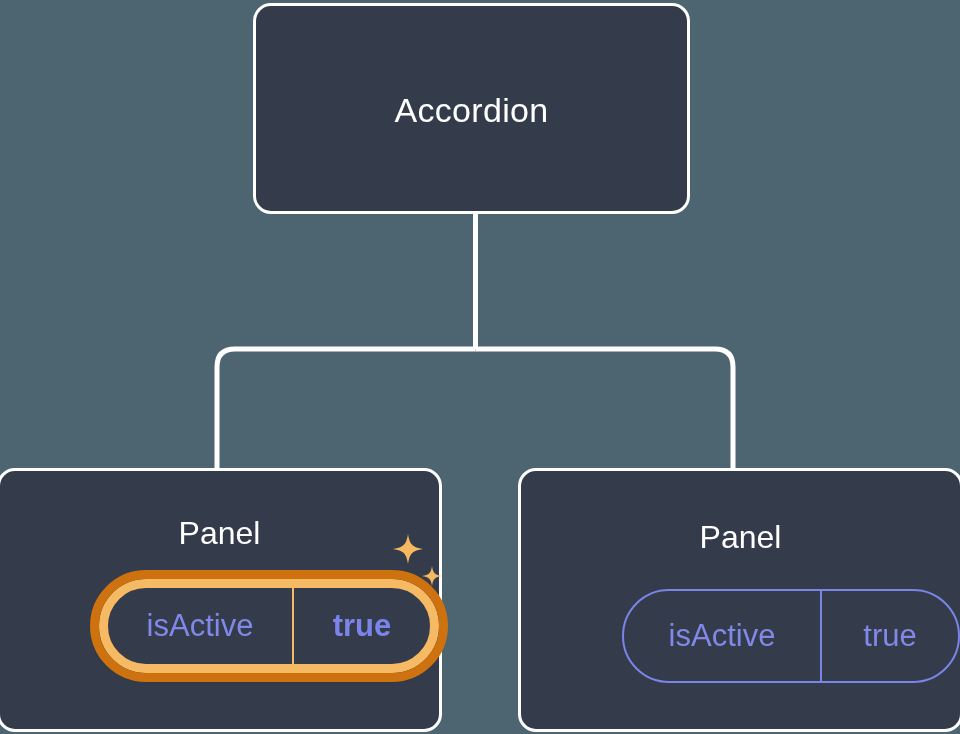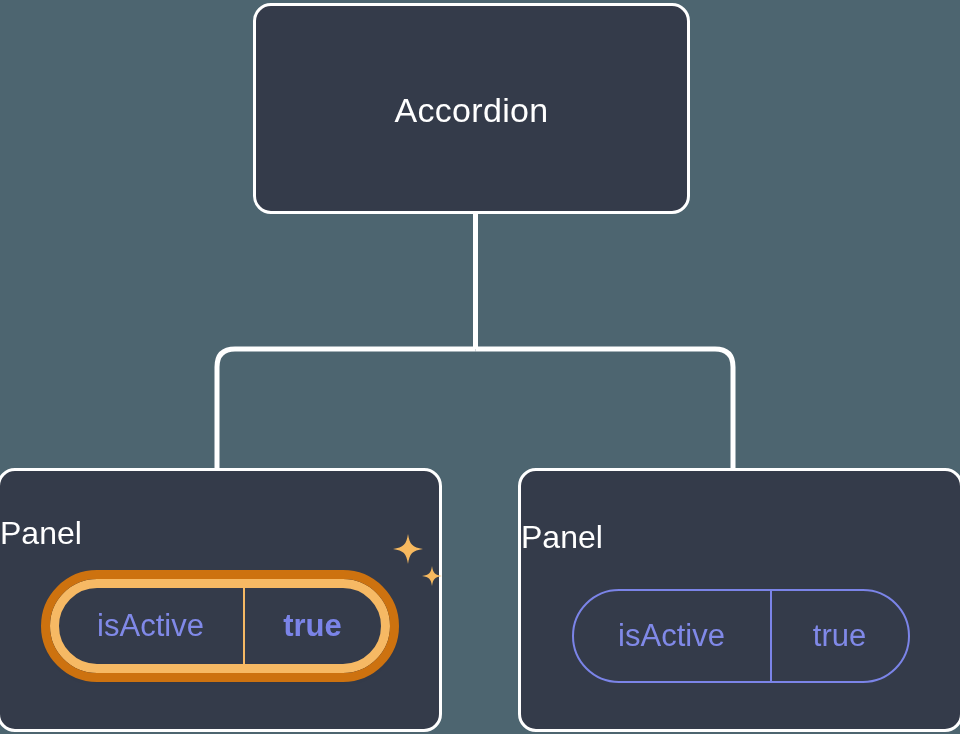--- a/index.html
+++ b/index.html
@@ -58,33 +58,34 @@
     top: 468px;
   }
   .node-panel-left  { left: -3px; }
   .node-panel-right { left: 518px; }
 
   .node-title-panel {
     position: absolute;
     left: 0;
     right: 0;
     top: 48px;
+    text-align: center;
     color: #ffffff;
     font-size: 32px;
   }
   .node-panel-left .node-title-panel { top: 44px; }
 
   
   .pill-wrap {
     position: absolute;
     left: 0;
     right: 0;
     top: 118px;
     display: flex;
-    justify-content: center;
+    justify-content: flex-end;
     border-radius: 12px;
   }
   .node-panel-left .pill-wrap { top: 108px; }
 
   .pill {
     position: relative;
     box-sizing: border-box;
     display: flex;
     align-items: stretch;
     height: 94px;

